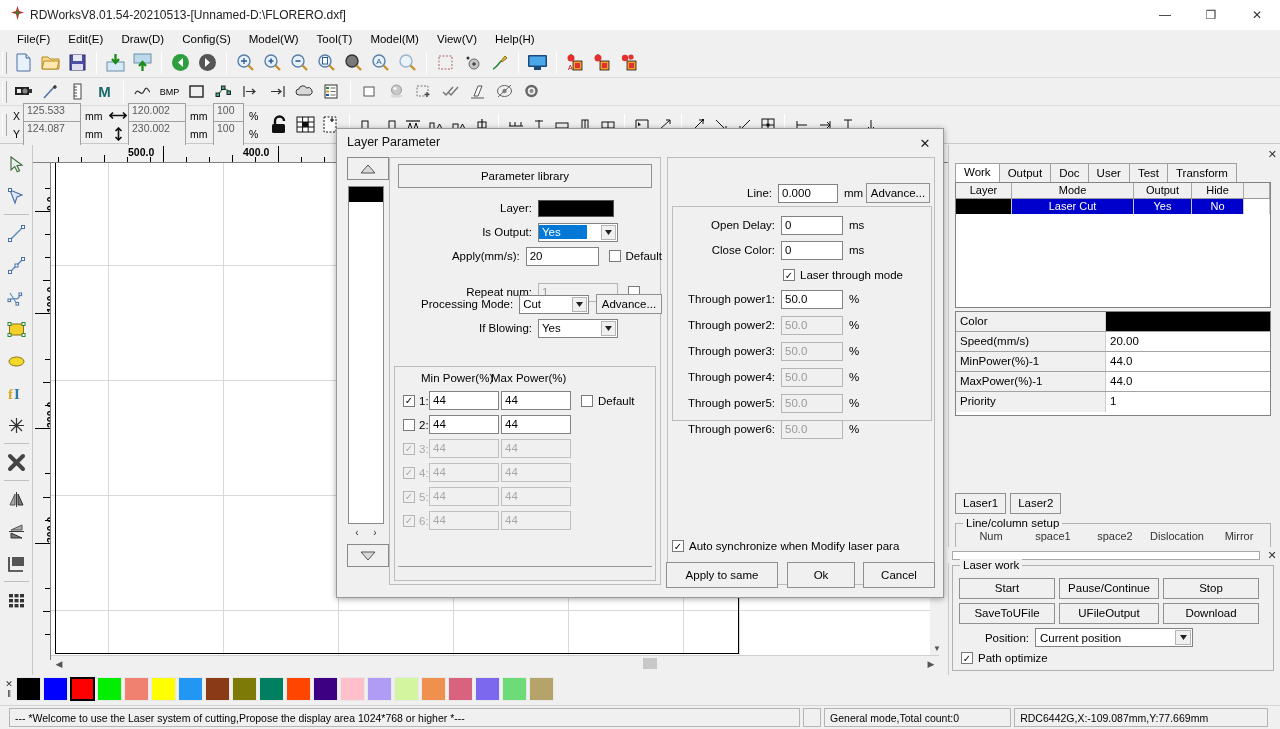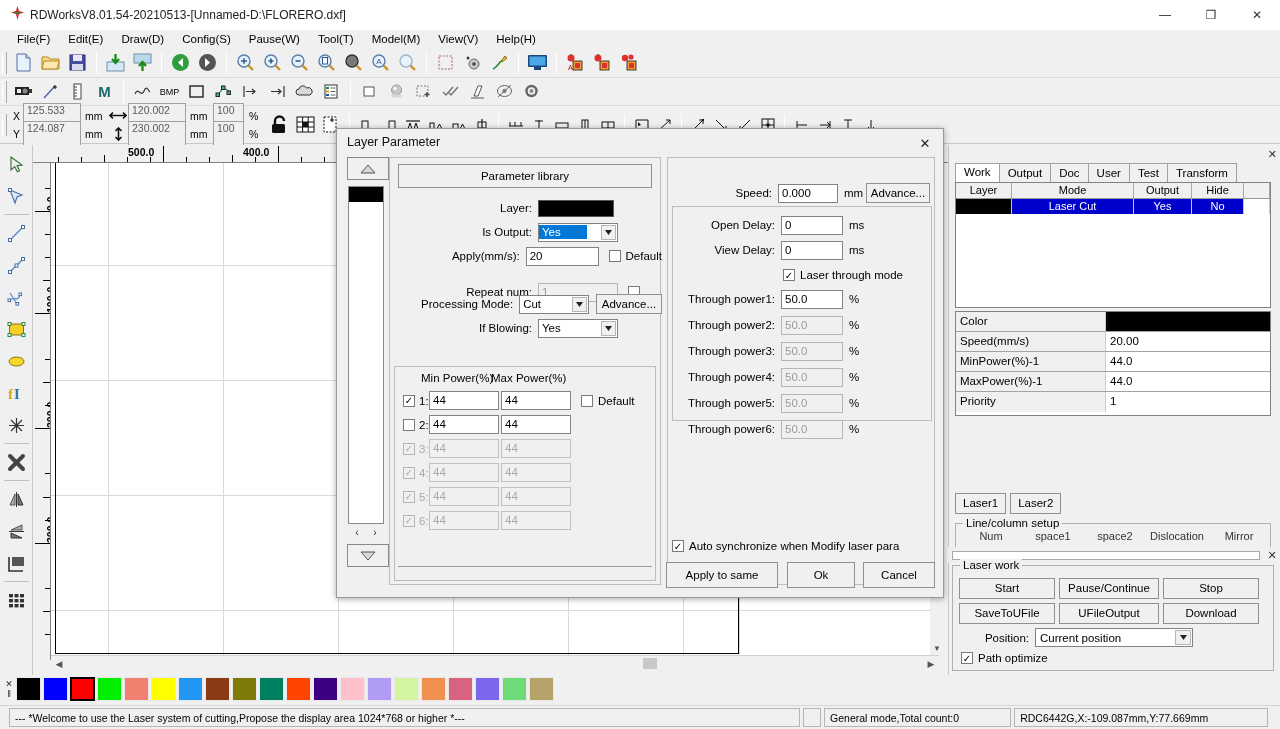--- a/index.html
+++ b/index.html
@@ -325,21 +325,21 @@
       <div class="tb-btn">❐</div>
       <div class="tb-btn close">✕</div>
     </div>
   </div>
 
   <div class="menubar">
     <div>File(F)</div>
     <div>Edit(E)</div>
     <div>Draw(D)</div>
     <div>Config(S)</div>
-    <div>Pause(W)</div>
+    <div>Model(W)</div>
     <div>Tool(T)</div>
     <div>Model(M)</div>
     <div>View(V)</div>
     <div>Help(H)</div>
   </div>
 
   <div class="toolrow toolrow1">
     <div class="tgrip"></div>
 
     <div class="tbtn">
@@ -1270,34 +1270,34 @@
           <span class="pwfield dis" style="margin-left:2px;">44</span>
         </div>
       </div>
 
       <div style="position:absolute;left:8px;top:408px;width:254px;height:1px;background:#9a9a9a;"></div>
     </div>
 
     <div class="groupR">
 
       <div class="frm-row" style="left:0;top:25px;width:268px;">
-        <span class="frm-label" style="width:110px;">Speed:</span>
+        <span class="frm-label" style="width:110px;">Line:</span>
         <span class="tfield" style="width:60px;">0.000</span>
         <span style="margin-left:6px;font-size:11.5px;width:20px;">mm</span>
         <div class="btn" style="width:64px;height:20px;margin-left:2px;">Advance...</div>
       </div>
 
       <div class="throughbox" style="left:4px;top:48px;width:260px;height:215px;">
         <div class="frm-row" style="left:0;top:8px;width:256px;">
           <span class="frm-label" style="width:108px;">Open Delay:</span>
           <span class="tfield" style="width:62px;">0</span>
           <span style="margin-left:6px;font-size:11.5px;">ms</span>
         </div>
         <div class="frm-row" style="left:0;top:33px;width:256px;">
-          <span class="frm-label" style="width:108px;">View Delay:</span>
+          <span class="frm-label" style="width:108px;">Close Color:</span>
           <span class="tfield" style="width:62px;">0</span>
           <span style="margin-left:6px;font-size:11.5px;">ms</span>
         </div>
 
         <div class="frm-row" style="left:110px;top:58px;">
           <span class="chk">✓</span>
           <span style="margin-left:5px;font-size:11.5px;">Laser through mode</span>
         </div>
 
         <div class="frm-row" style="left:0;top:82px;width:256px;">

